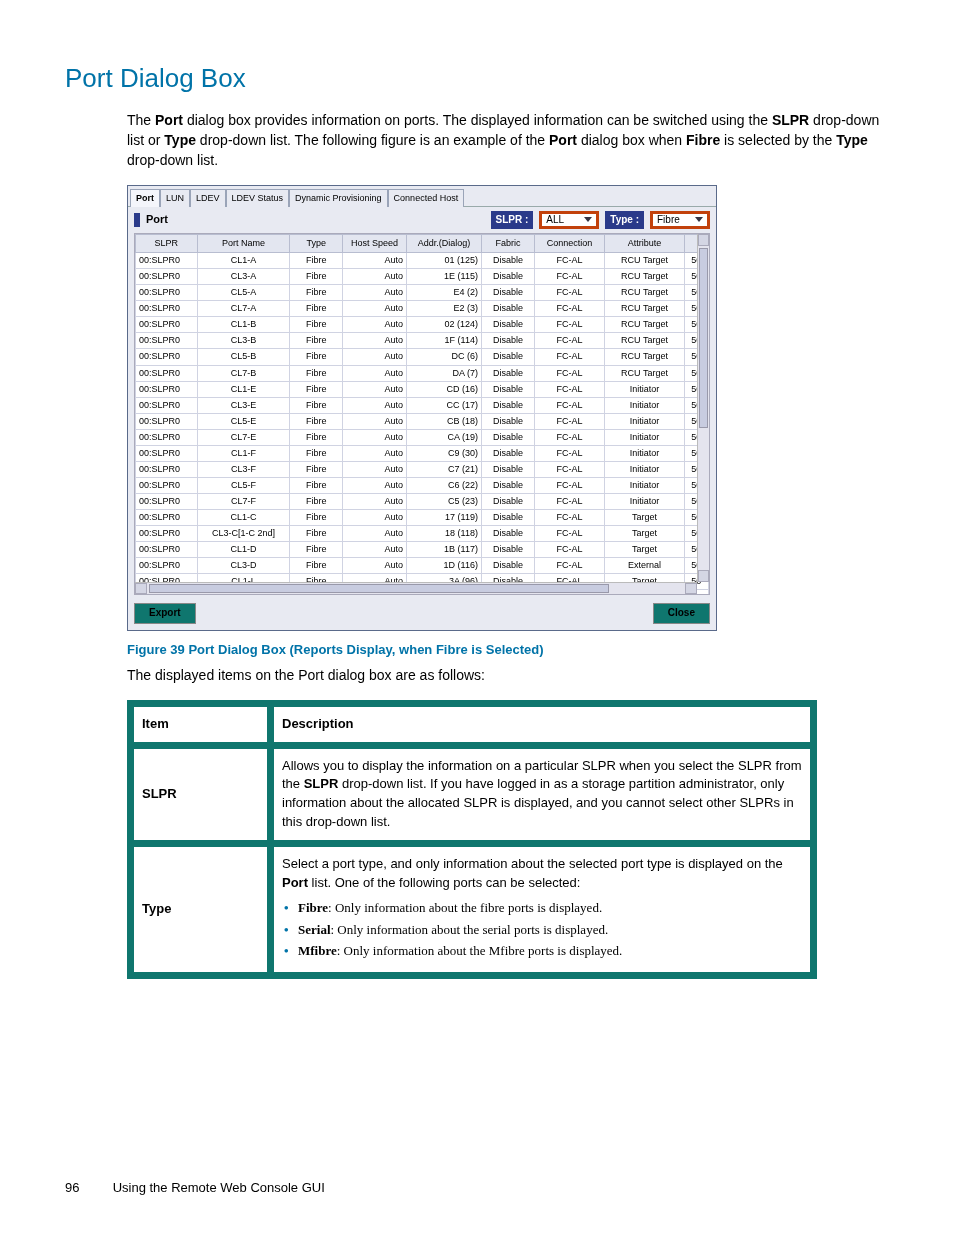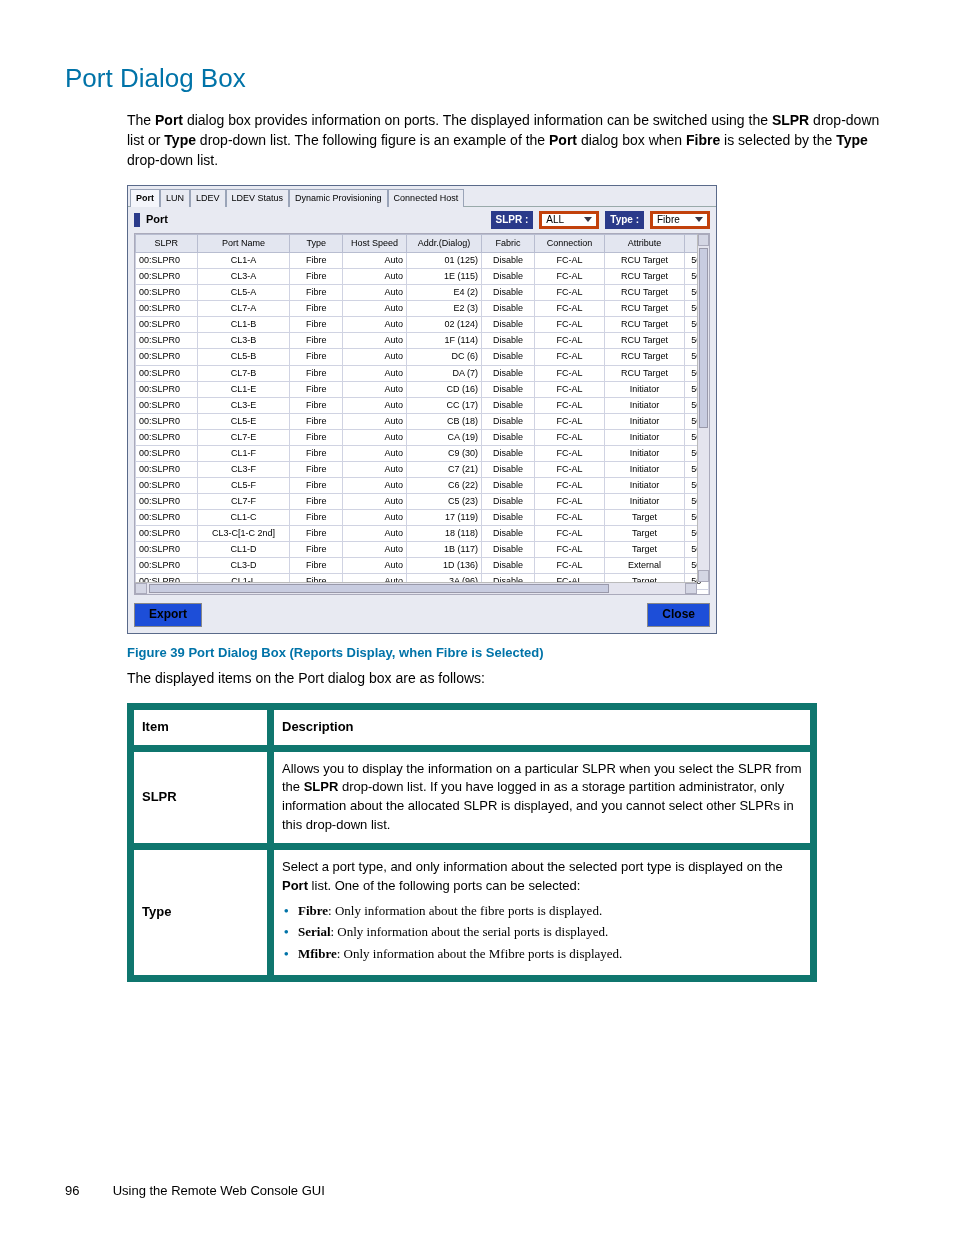--- a/index.html
+++ b/index.html
@@ -115,21 +115,21 @@
   .vscroll .upbtn{top:0;} .vscroll .dnbtn{bottom:0;}
   .vscroll .thumb{position:absolute;left:1px;right:1px;top:14px;height:180px;background:#c8cce0;border:1px solid #99a;}
   .hscroll{position:absolute;left:0;right:12px;bottom:0;height:12px;background:#e4e4ee;border-top:1px solid #bbb;}
   .hscroll .lbtn,.hscroll .rbtn{width:12px;height:100%;background:#d4d6e4;border:1px solid #aab;position:absolute;top:0;}
   .hscroll .lbtn{left:0;} .hscroll .rbtn{right:0;}
   .hscroll .thumb{position:absolute;top:1px;bottom:1px;left:14px;width:460px;background:#c8cce0;border:1px solid #99a;}
   .btnrow {
     display:flex; justify-content:space-between; padding:4px 6px 6px 6px;
   }
   .btn {
-    border:1px solid #888; background:#1d4ed8; padding:2px 14px; font-size:12px;
+    border:1px solid #888; background:#0f766e; padding:2px 14px; font-size:10px;
     font-weight:700;
   }
 
   
   .figcap { color:#0073a8; font-weight:700; font-size:13px; margin:6px 0 6px 62px; }
 
   .lead2 { margin:6px 0 14px 62px; }
 
   
   table.desc {
@@ -435,21 +435,21 @@
             <td>Disable</td>
             <td>FC-AL</td>
             <td>Target</td>
             <td>50</td>
           </tr>
           <tr>
             <td>00:SLPR0</td>
             <td>CL3-D</td>
             <td>Fibre</td>
             <td>Auto</td>
-            <td>1D (136)</td>
+            <td>1D (116)</td>
             <td>Disable</td>
             <td>FC-AL</td>
             <td>External</td>
             <td>50</td>
           </tr>
           <tr>
             <td>00:SLPR0</td>
             <td>CL1-L</td>
             <td>Fibre</td>
             <td>Auto</td>

